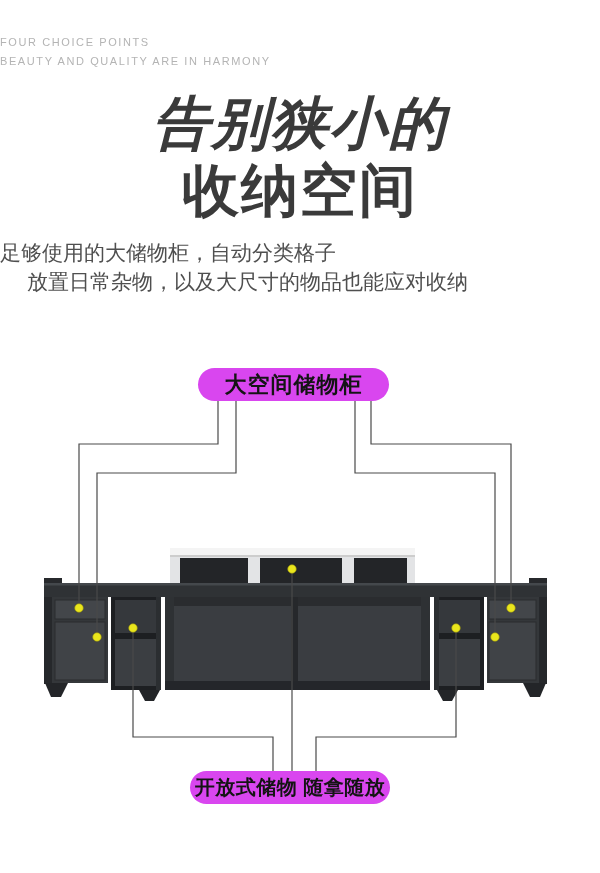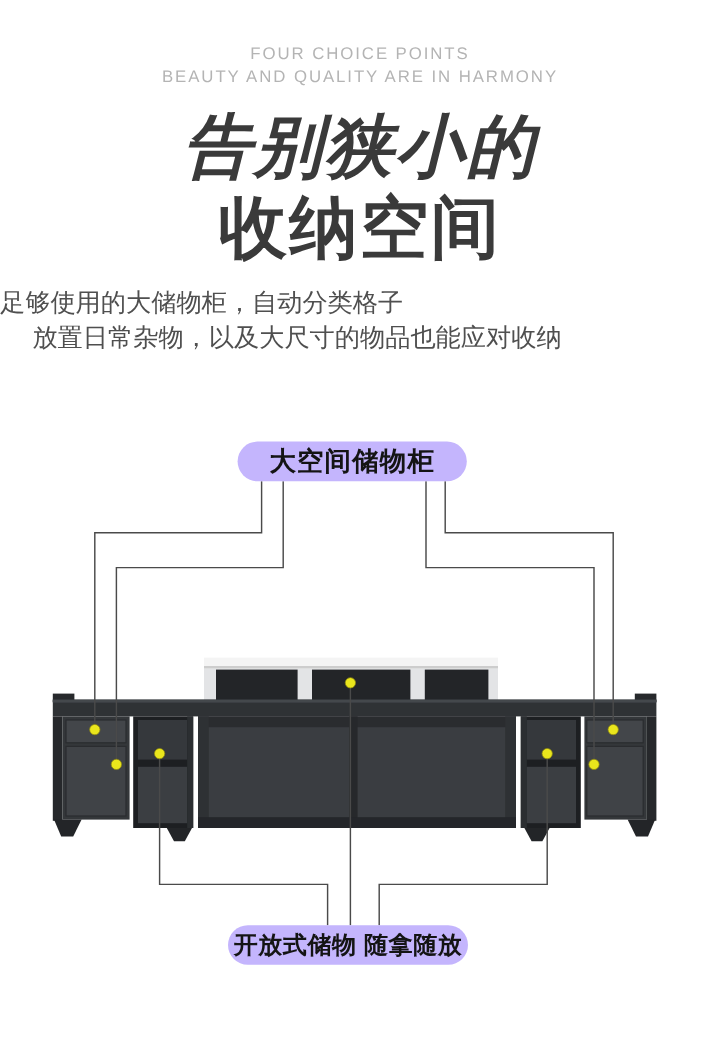--- a/index.html
+++ b/index.html
@@ -11,23 +11,23 @@
     width: 600px;
     height: 873px;
     margin: 0 auto;
     background: #ffffff;
     overflow: hidden;
   }
 
   .tagline {
     position: absolute;
     left: 0; width: 100%;
-    text-align: center;
+    text-align: left;
     color: #b4b4b4;
-    font-size: 14px;
+    font-size: 11px;
     letter-spacing: 1.6px;
     font-weight: 400;
   }
   .tagline.l1 { top: 36px; }
   .tagline.l2 { top: 55px; }
 
   .main-title {
     position: absolute;
     left: 0; width: 100%;
     text-align: center;
@@ -46,21 +46,21 @@
     color: #4f4f4f;
     font-size: 21px;
     line-height: 29px;
     font-weight: 400;
   }
   .subtitle.l1 { top: 238px; }
   .subtitle.l2 { top: 267px; padding-left: 27px; }
 
   .badge {
     position: absolute;
-    background: #c4b5fd;
+    background: #d946ef;
     border-radius: 17px;
     color: #141414;
     font-weight: 700;
     display: flex;
     align-items: center;
     justify-content: center;
     white-space: nowrap;
   }
   .badge.top {
     left: 198px; top: 368px;

